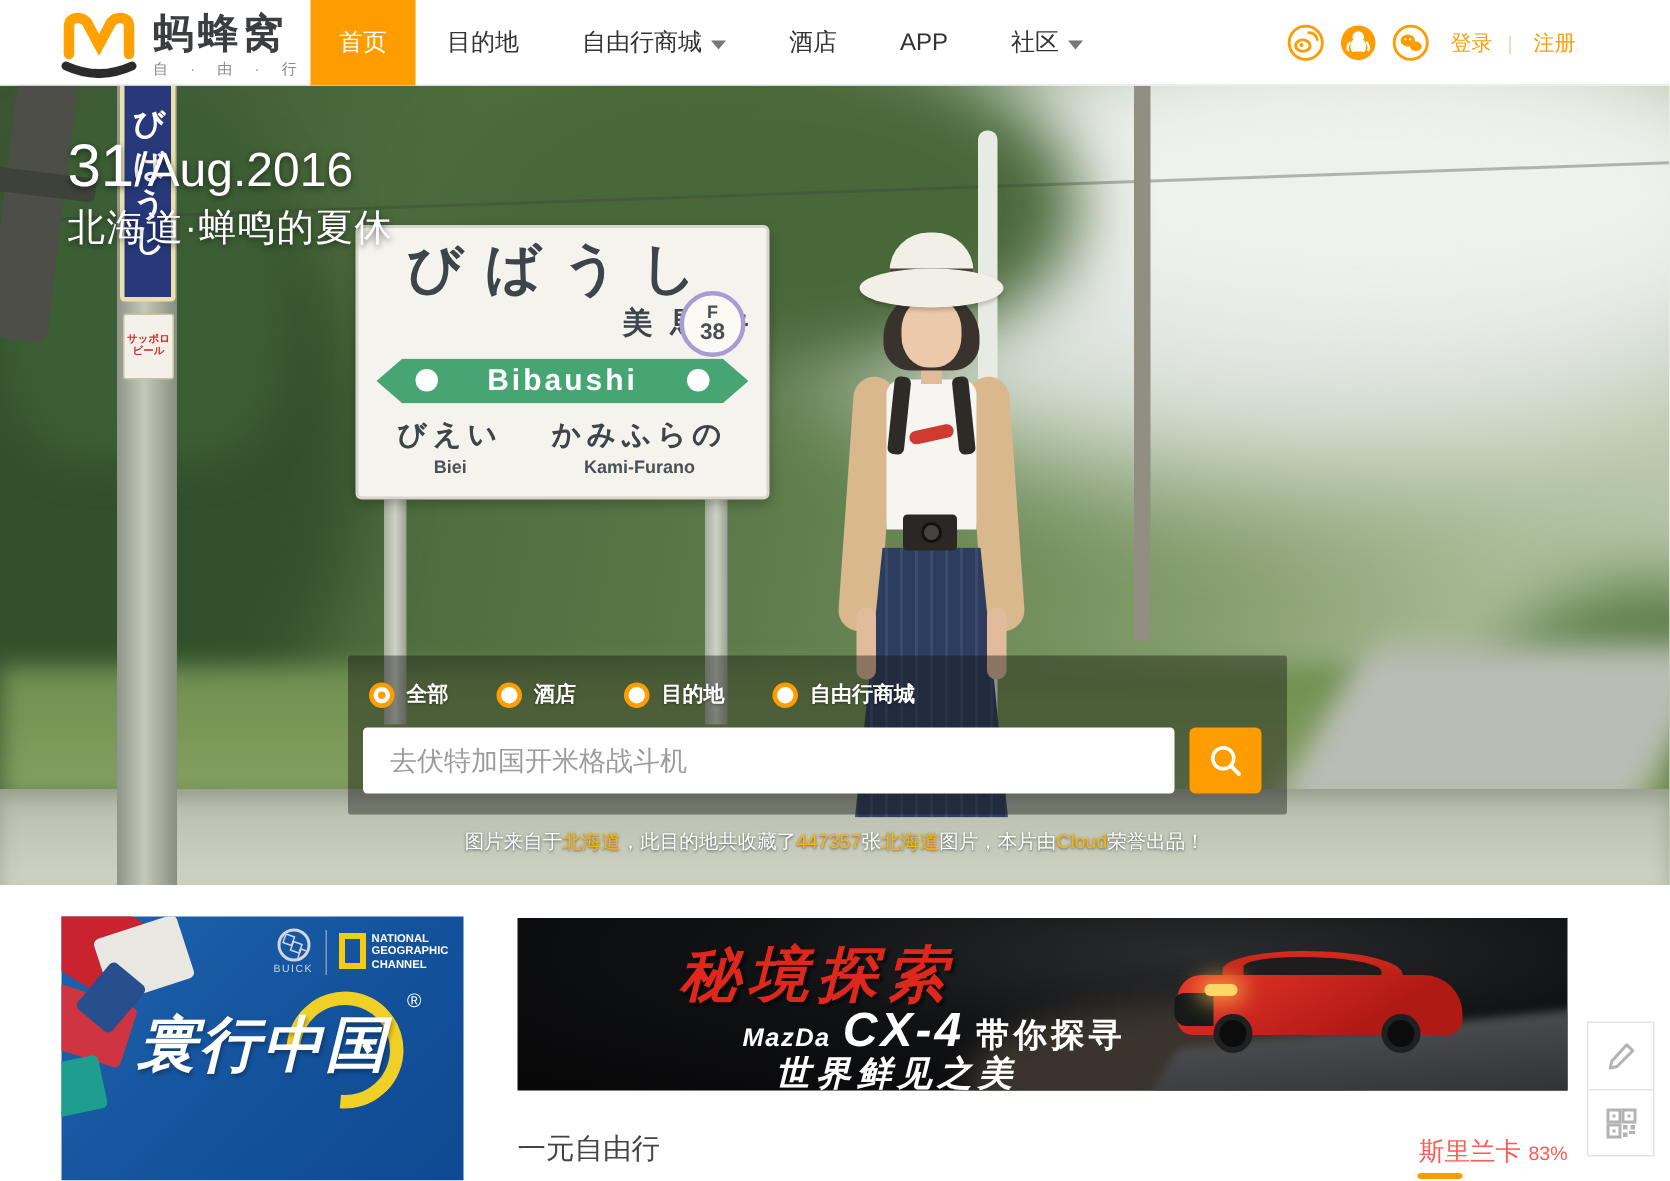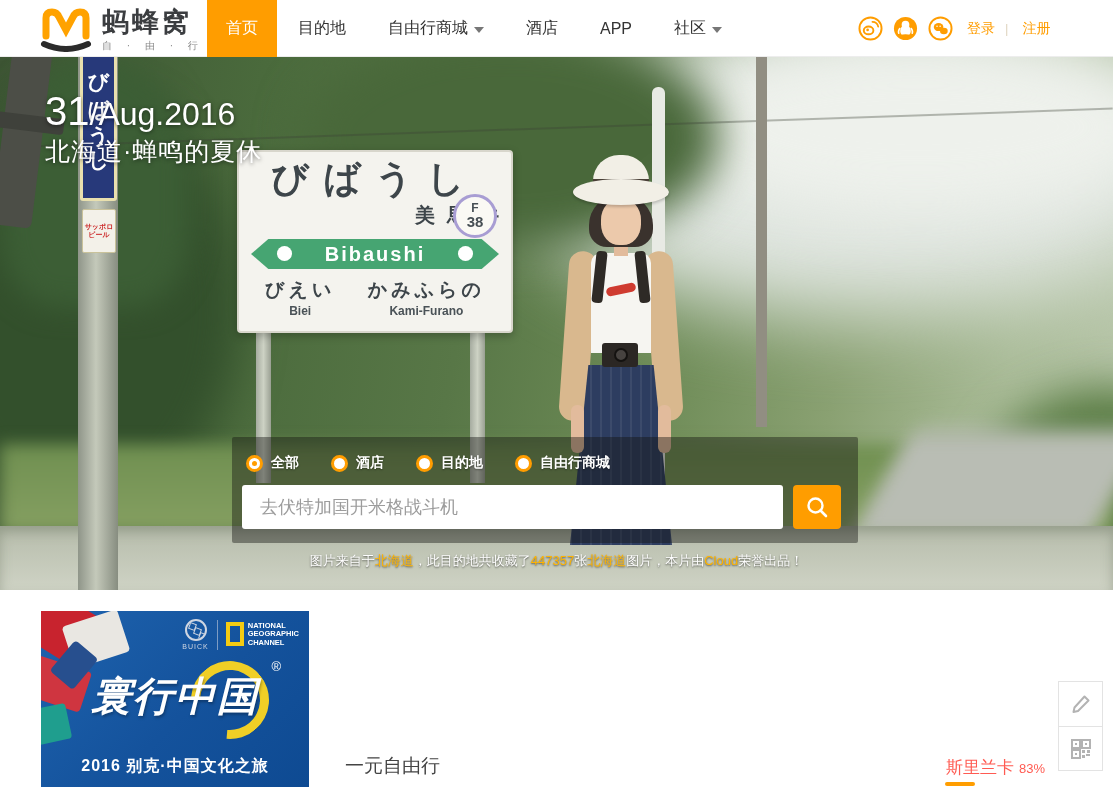--- a/index.html
+++ b/index.html
@@ -394,23 +394,42 @@
         <div class="ng-text">NATIONAL
 GEOGRAPHIC
 CHANNEL</div>
       </div>
     </div>
     <div class="buick-title-wrap">
       <div class="brush-ring"></div>
       <span class="buick-title">寰行中国</span>
       <span class="buick-reg">®</span>
     </div>
-    <div class="buick-sub">2016 别克·中国文化之旅</div>
-  </div>
-
+  </div>
+
+  <div class="mazda-ad">
+    <div class="mz-mountain"></div>
+    <div class="mz-road"></div>
+    <div class="mz-headline">秘境探索</div>
+    <div class="mz-line2">
+      <span class="mz-brand">MazDa</span>
+      <span class="mz-model">CX-4</span>
+      <span class="mz-tagline">带你探寻</span>
+    </div>
+    <div class="mz-subline">世界鲜见之美</div>
+    <div class="mz-car">
+      <div class="mz-roof"></div>
+      <div class="mz-window"></div>
+      <div class="mz-body"></div>
+      <div class="mz-grille"></div>
+      <div class="mz-light"></div>
+      <div class="mz-wheel mw1"></div>
+      <div class="mz-wheel mw2"></div>
+    </div>
+  </div>
 
   <div class="section-title">一元自由行</div>
 
   <div class="dest-wrap">
     <span class="dest-name">斯里兰卡</span>
     <span class="dest-pct">83%</span>
   </div>
   <div class="dest-bar"></div>
 
   <div class="float-tools">

